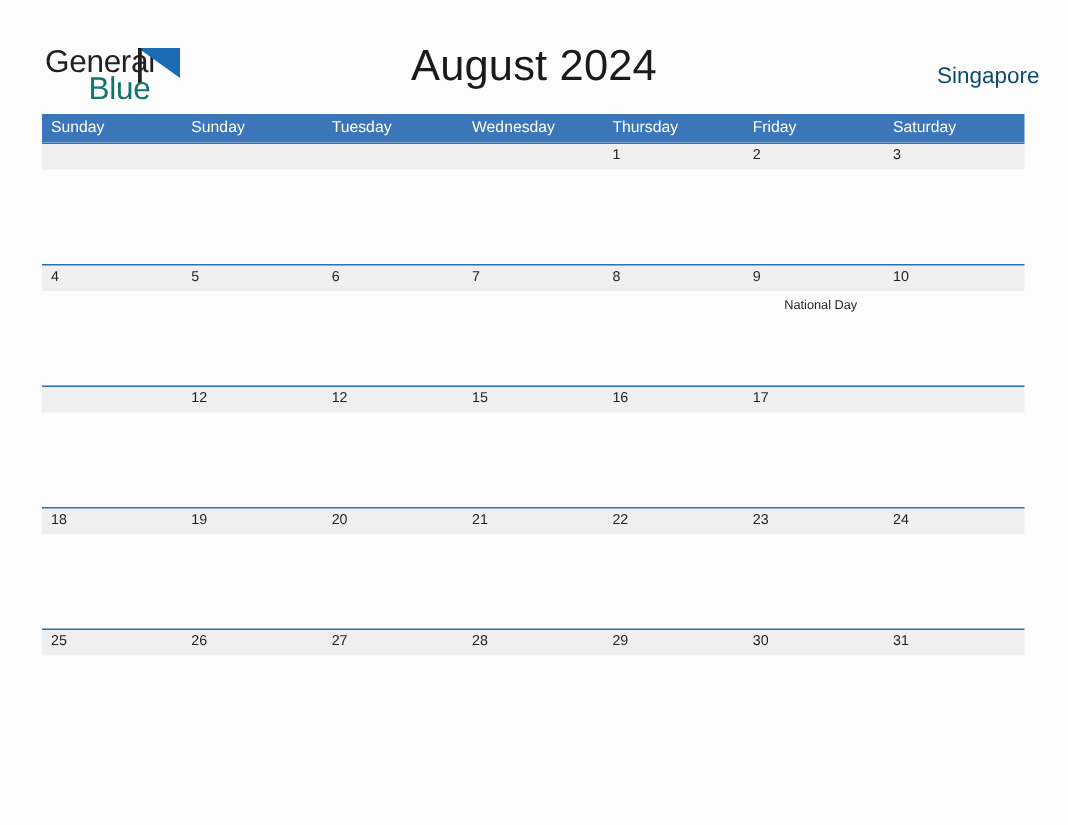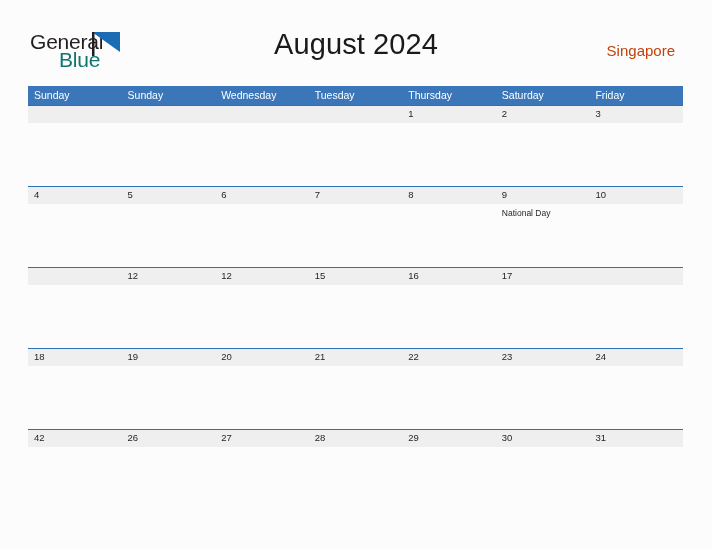--- a/index.html
+++ b/index.html
@@ -35,27 +35,27 @@
   }
   .logo-flag svg { display:block; }
 
   .cal-title {
     position:absolute; left:0; top:28px; width:712px;
     text-align:center;
     font-size:29px; color:#1a1a1a; font-weight:400;
     letter-spacing:0.1px;
   }
   .country {
-    position:absolute; right:37px; top:42px;
-    font-size:15px; color:#c2410c;
+    position:absolute; right:19px; top:42px;
+    font-size:15px; color:#0c4a6e;
   }
 
   
   .grid {
-    position:absolute; left:28px; top:86px;
+    position:absolute; left:28px; top:76px;
     width:655px;
   }
   .weekdays {
     display:flex;
     background:#3a76b8;
     height:19px;
   }
   .weekday {
     flex:0 0 93.571px; width:93.571px;
     color:#ffffff; font-size:10.5px;
@@ -86,20 +86,21 @@
     height:18px;
   }
   .events {
     position:relative;
     padding-top:3px;
   }
   .event {
     font-size:8.5px; color:#231f20;
     line-height:12px;
     white-space:nowrap;
+    margin-left:21px;
   }
 </style>
 </head>
 <body>
 
 <div class="page">
 
   <div class="topbar">
 
     <div class="logo">
@@ -114,25 +115,25 @@
     </div>
 
     <div class="cal-title">August 2024</div>
     <div class="country">Singapore</div>
   </div>
 
   <div class="grid">
     <div class="weekdays" id="weekday-row">
         <div class="weekday">Sunday</div>
         <div class="weekday">Sunday</div>
+        <div class="weekday">Tuesday</div>
         <div class="weekday">Wednesday</div>
-        <div class="weekday">Tuesday</div>
         <div class="weekday">Thursday</div>
+        <div class="weekday">Friday</div>
         <div class="weekday">Saturday</div>
-        <div class="weekday">Friday</div>
       </div>
     <div id="weeks-container">
         <div class="week">
           <div class="band"></div>
           <div class="daycell">
             <div class="daynum"></div>
             <div class="events"></div>
           </div>
           <div class="daycell">
             <div class="daynum"></div>
@@ -245,21 +246,21 @@
             <div class="events"></div>
           </div>
           <div class="daycell">
             <div class="daynum">24</div>
             <div class="events"></div>
           </div>
         </div>
         <div class="week">
           <div class="band"></div>
           <div class="daycell">
-            <div class="daynum">42</div>
+            <div class="daynum">25</div>
             <div class="events"></div>
           </div>
           <div class="daycell">
             <div class="daynum">26</div>
             <div class="events"></div>
           </div>
           <div class="daycell">
             <div class="daynum">27</div>
             <div class="events"></div>
           </div>

